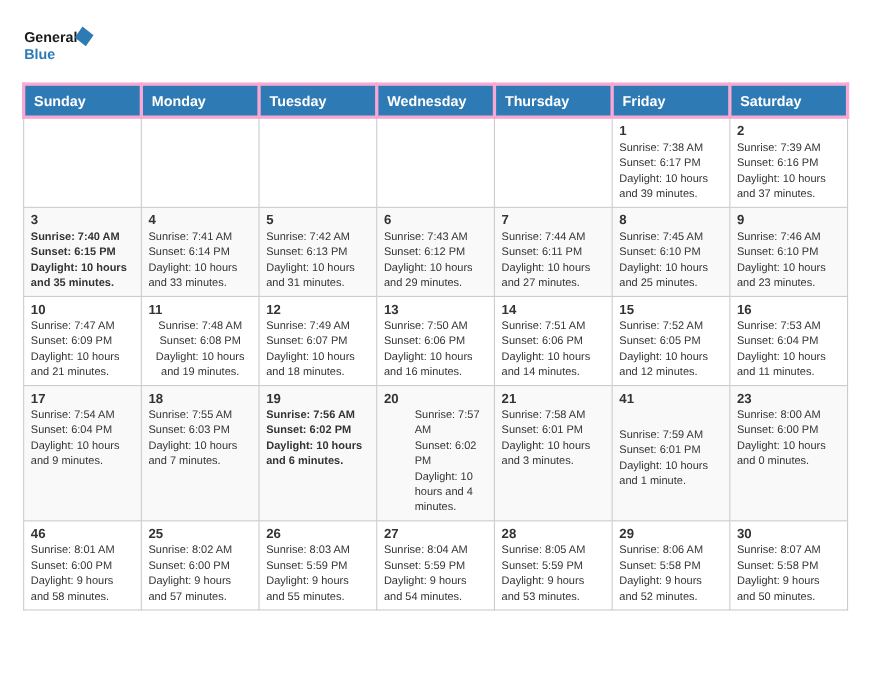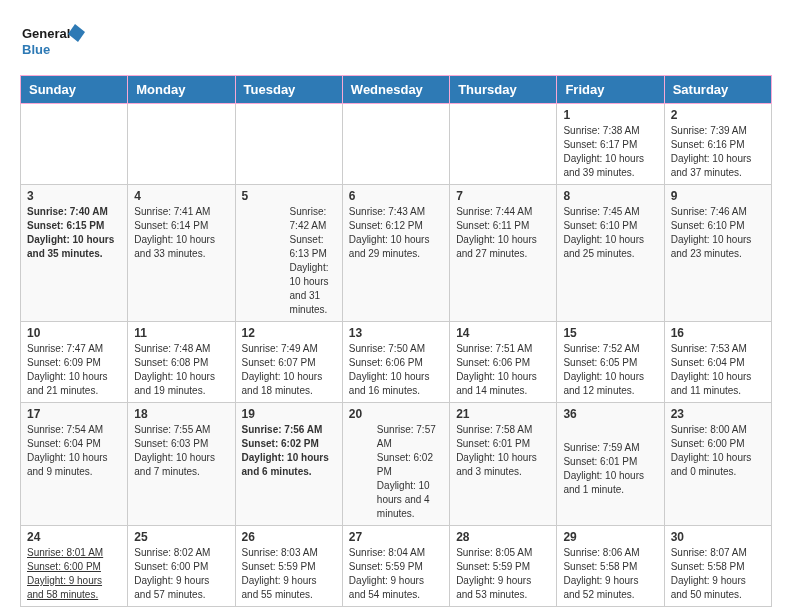--- a/index.html
+++ b/index.html
@@ -37,21 +37,21 @@
       width: 100%;
       border-collapse: collapse;
       border: 1px solid #ccc;
     }
     .calendar th {
       background-color: #2e7ab5;
       color: #fff;
       text-align: left;
       padding: 6px 8px;
       font-size: 13px;
-      border: 1px solid #f9a8d4;
+      border: 3px solid #f9a8d4;
     }
     .calendar td {
       width: calc(100% / 7);
       vertical-align: top;
       padding: 4px 6px;
       border: 1px solid #ccc;
       font-size: 11px;
       color: #333;
       height: 80px;
       background: #fff;
@@ -132,21 +132,21 @@
 Daylight: 10 hours and 35 minutes.</div>
         </td>
         <td>
           <span class="day-number">4</span>
           <div class="day-info" style="white-space: pre-line;">Sunrise: 7:41 AM
 Sunset: 6:14 PM
 Daylight: 10 hours and 33 minutes.</div>
         </td>
         <td>
           <span class="day-number">5</span>
-          <div class="day-info" style="white-space: pre-line; margin-left: 48px;">Sunrise: 7:42 AM
+          <div class="day-info" style="white-space: pre-line;">Sunrise: 7:42 AM
 Sunset: 6:13 PM
 Daylight: 10 hours and 31 minutes.</div>
         </td>
         <td>
           <span class="day-number">6</span>
           <div class="day-info" style="white-space: pre-line;">Sunrise: 7:43 AM
 Sunset: 6:12 PM
 Daylight: 10 hours and 29 minutes.</div>
         </td>
         <td>
@@ -170,21 +170,21 @@
       </tr>
       <tr>
         <td>
           <span class="day-number">10</span>
           <div class="day-info" style="white-space: pre-line;">Sunrise: 7:47 AM
 Sunset: 6:09 PM
 Daylight: 10 hours and 21 minutes.</div>
         </td>
         <td>
           <span class="day-number">11</span>
-          <div class="day-info" style="white-space: pre-line;">Sunrise: 7:48 AM
+          <div class="day-info" style="white-space: pre-line; text-align: center;">Sunrise: 7:48 AM
 Sunset: 6:08 PM
 Daylight: 10 hours and 19 minutes.</div>
         </td>
         <td>
           <span class="day-number">12</span>
           <div class="day-info" style="white-space: pre-line;">Sunrise: 7:49 AM
 Sunset: 6:07 PM
 Daylight: 10 hours and 18 minutes.</div>
         </td>
         <td>
@@ -237,36 +237,36 @@
 Sunset: 6:02 PM
 Daylight: 10 hours and 4 minutes.</div>
         </td>
         <td>
           <span class="day-number">21</span>
           <div class="day-info" style="white-space: pre-line;">Sunrise: 7:58 AM
 Sunset: 6:01 PM
 Daylight: 10 hours and 3 minutes.</div>
         </td>
         <td>
-          <span class="day-number">36</span>
+          <span class="day-number">41</span>
           <div class="day-info" style="white-space: pre-line; margin-top: 20px;">Sunrise: 7:59 AM
 Sunset: 6:01 PM
 Daylight: 10 hours and 1 minute.</div>
         </td>
         <td>
           <span class="day-number">23</span>
           <div class="day-info" style="white-space: pre-line;">Sunrise: 8:00 AM
 Sunset: 6:00 PM
 Daylight: 10 hours and 0 minutes.</div>
         </td>
       </tr>
       <tr>
         <td>
-          <span class="day-number">24</span>
-          <div class="day-info" style="white-space: pre-line; text-decoration: underline;">Sunrise: 8:01 AM
+          <span class="day-number">46</span>
+          <div class="day-info" style="white-space: pre-line;">Sunrise: 8:01 AM
 Sunset: 6:00 PM
 Daylight: 9 hours and 58 minutes.</div>
         </td>
         <td>
           <span class="day-number">25</span>
           <div class="day-info" style="white-space: pre-line;">Sunrise: 8:02 AM
 Sunset: 6:00 PM
 Daylight: 9 hours and 57 minutes.</div>
         </td>
         <td>

